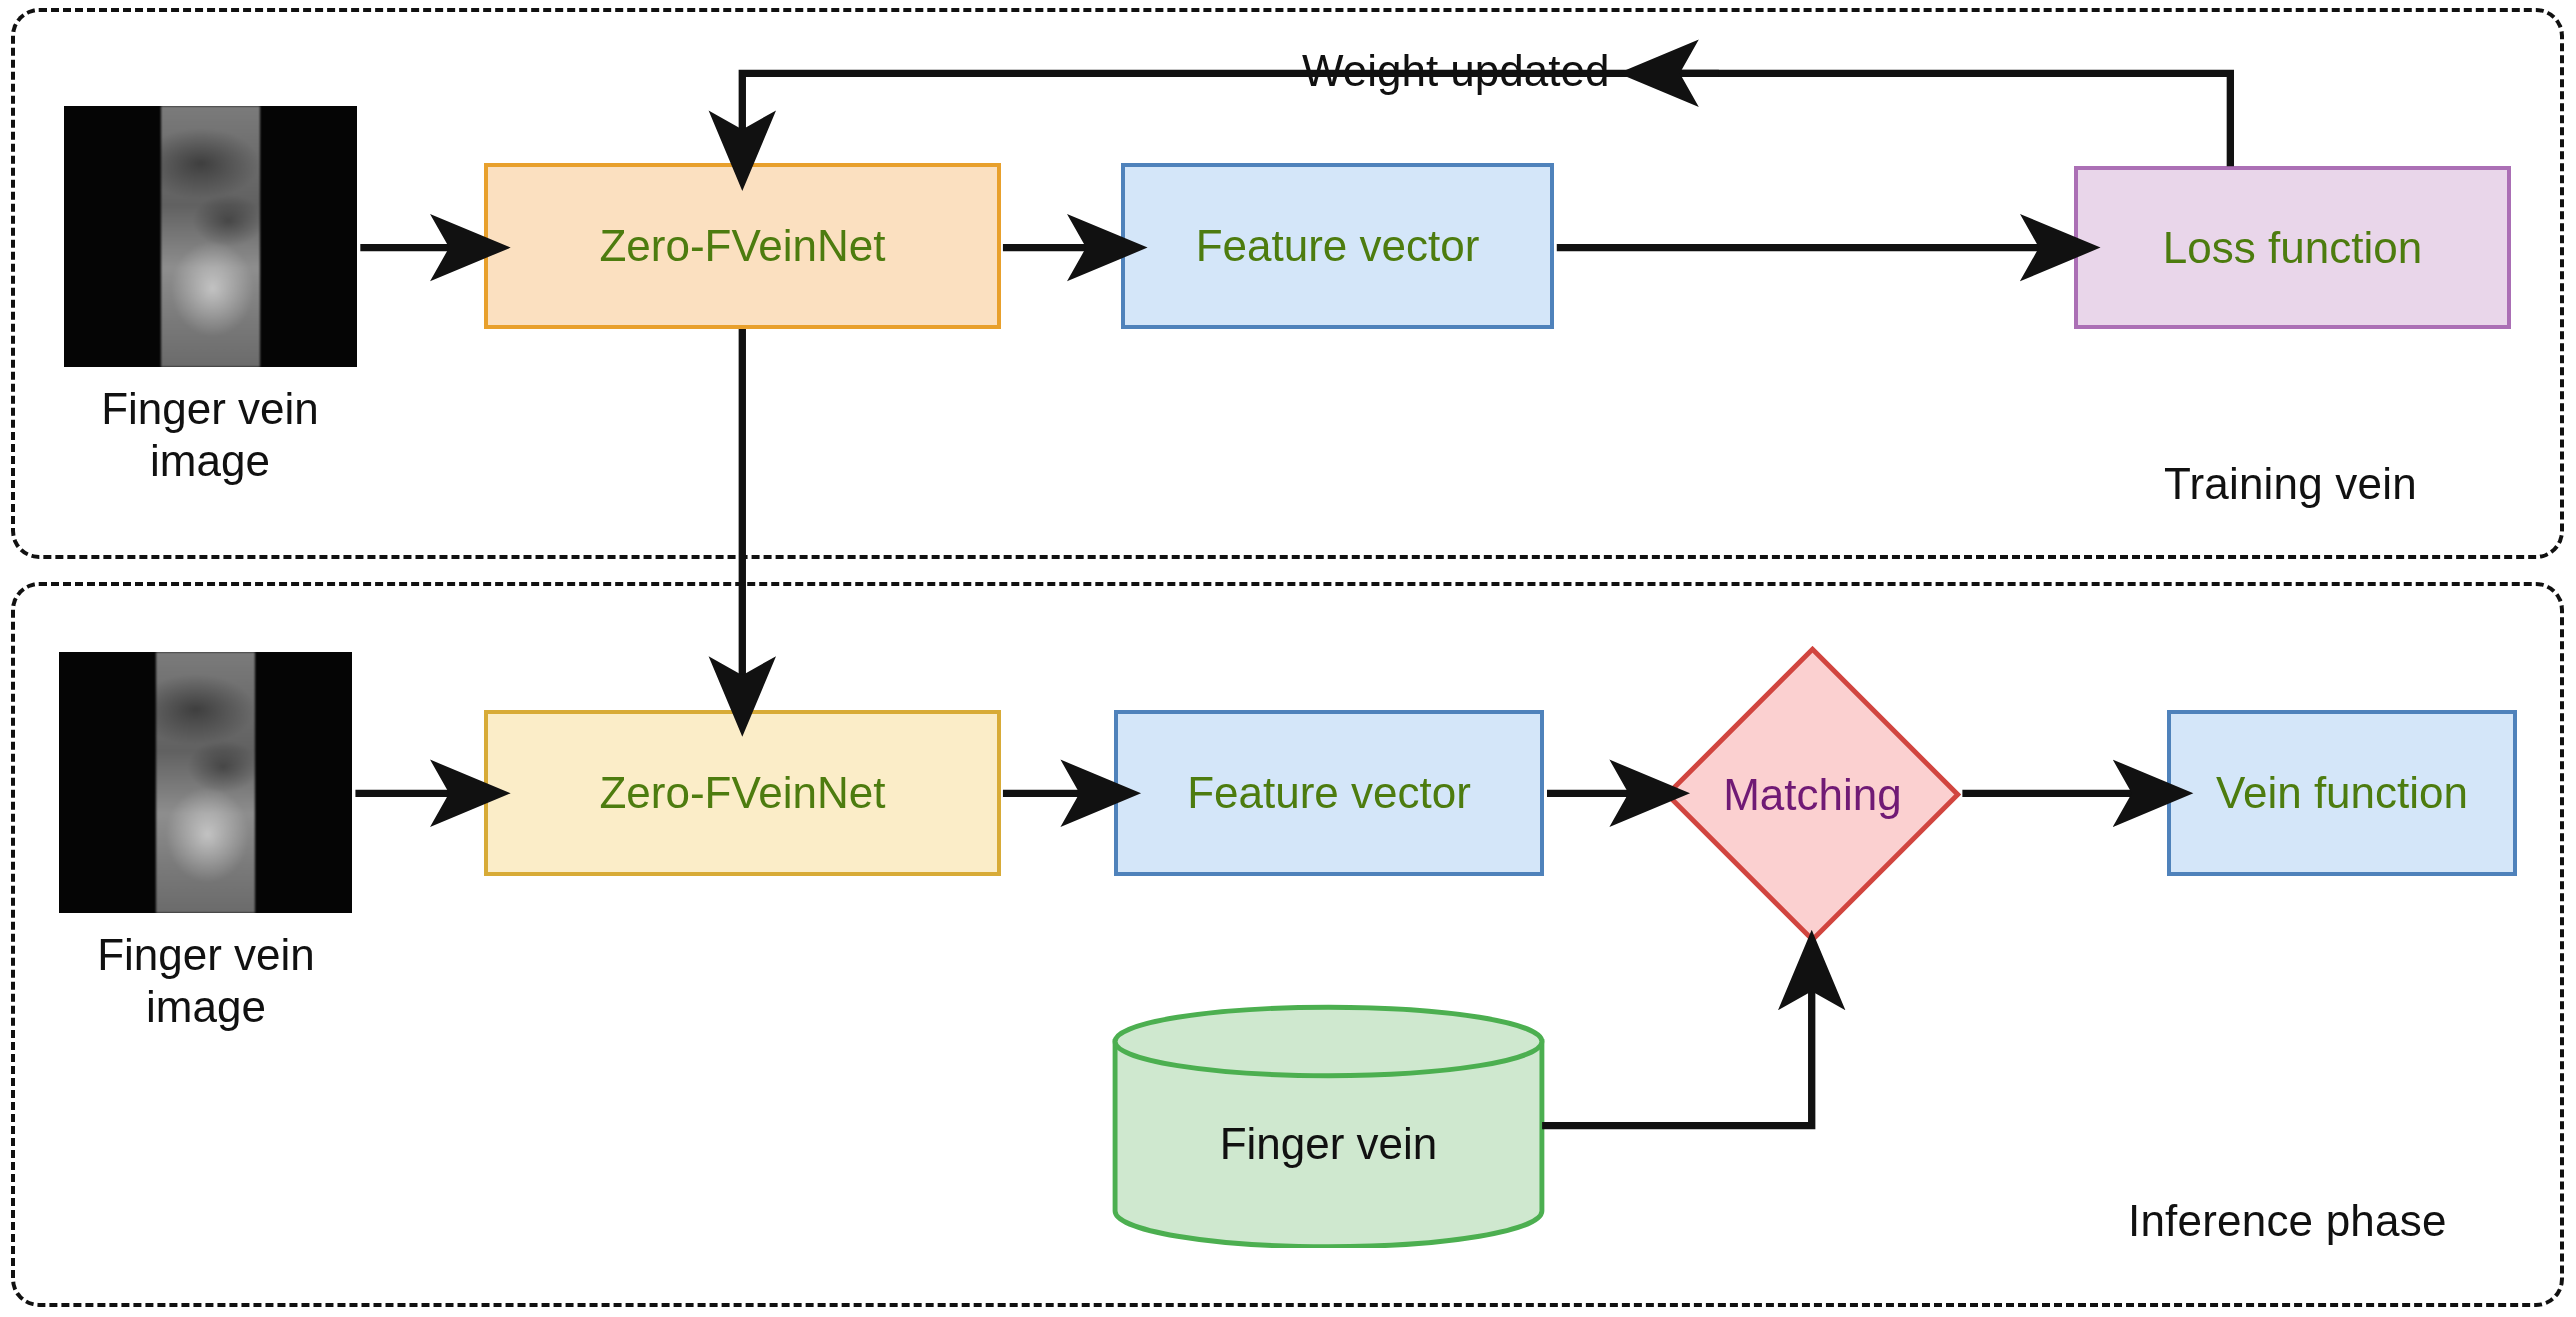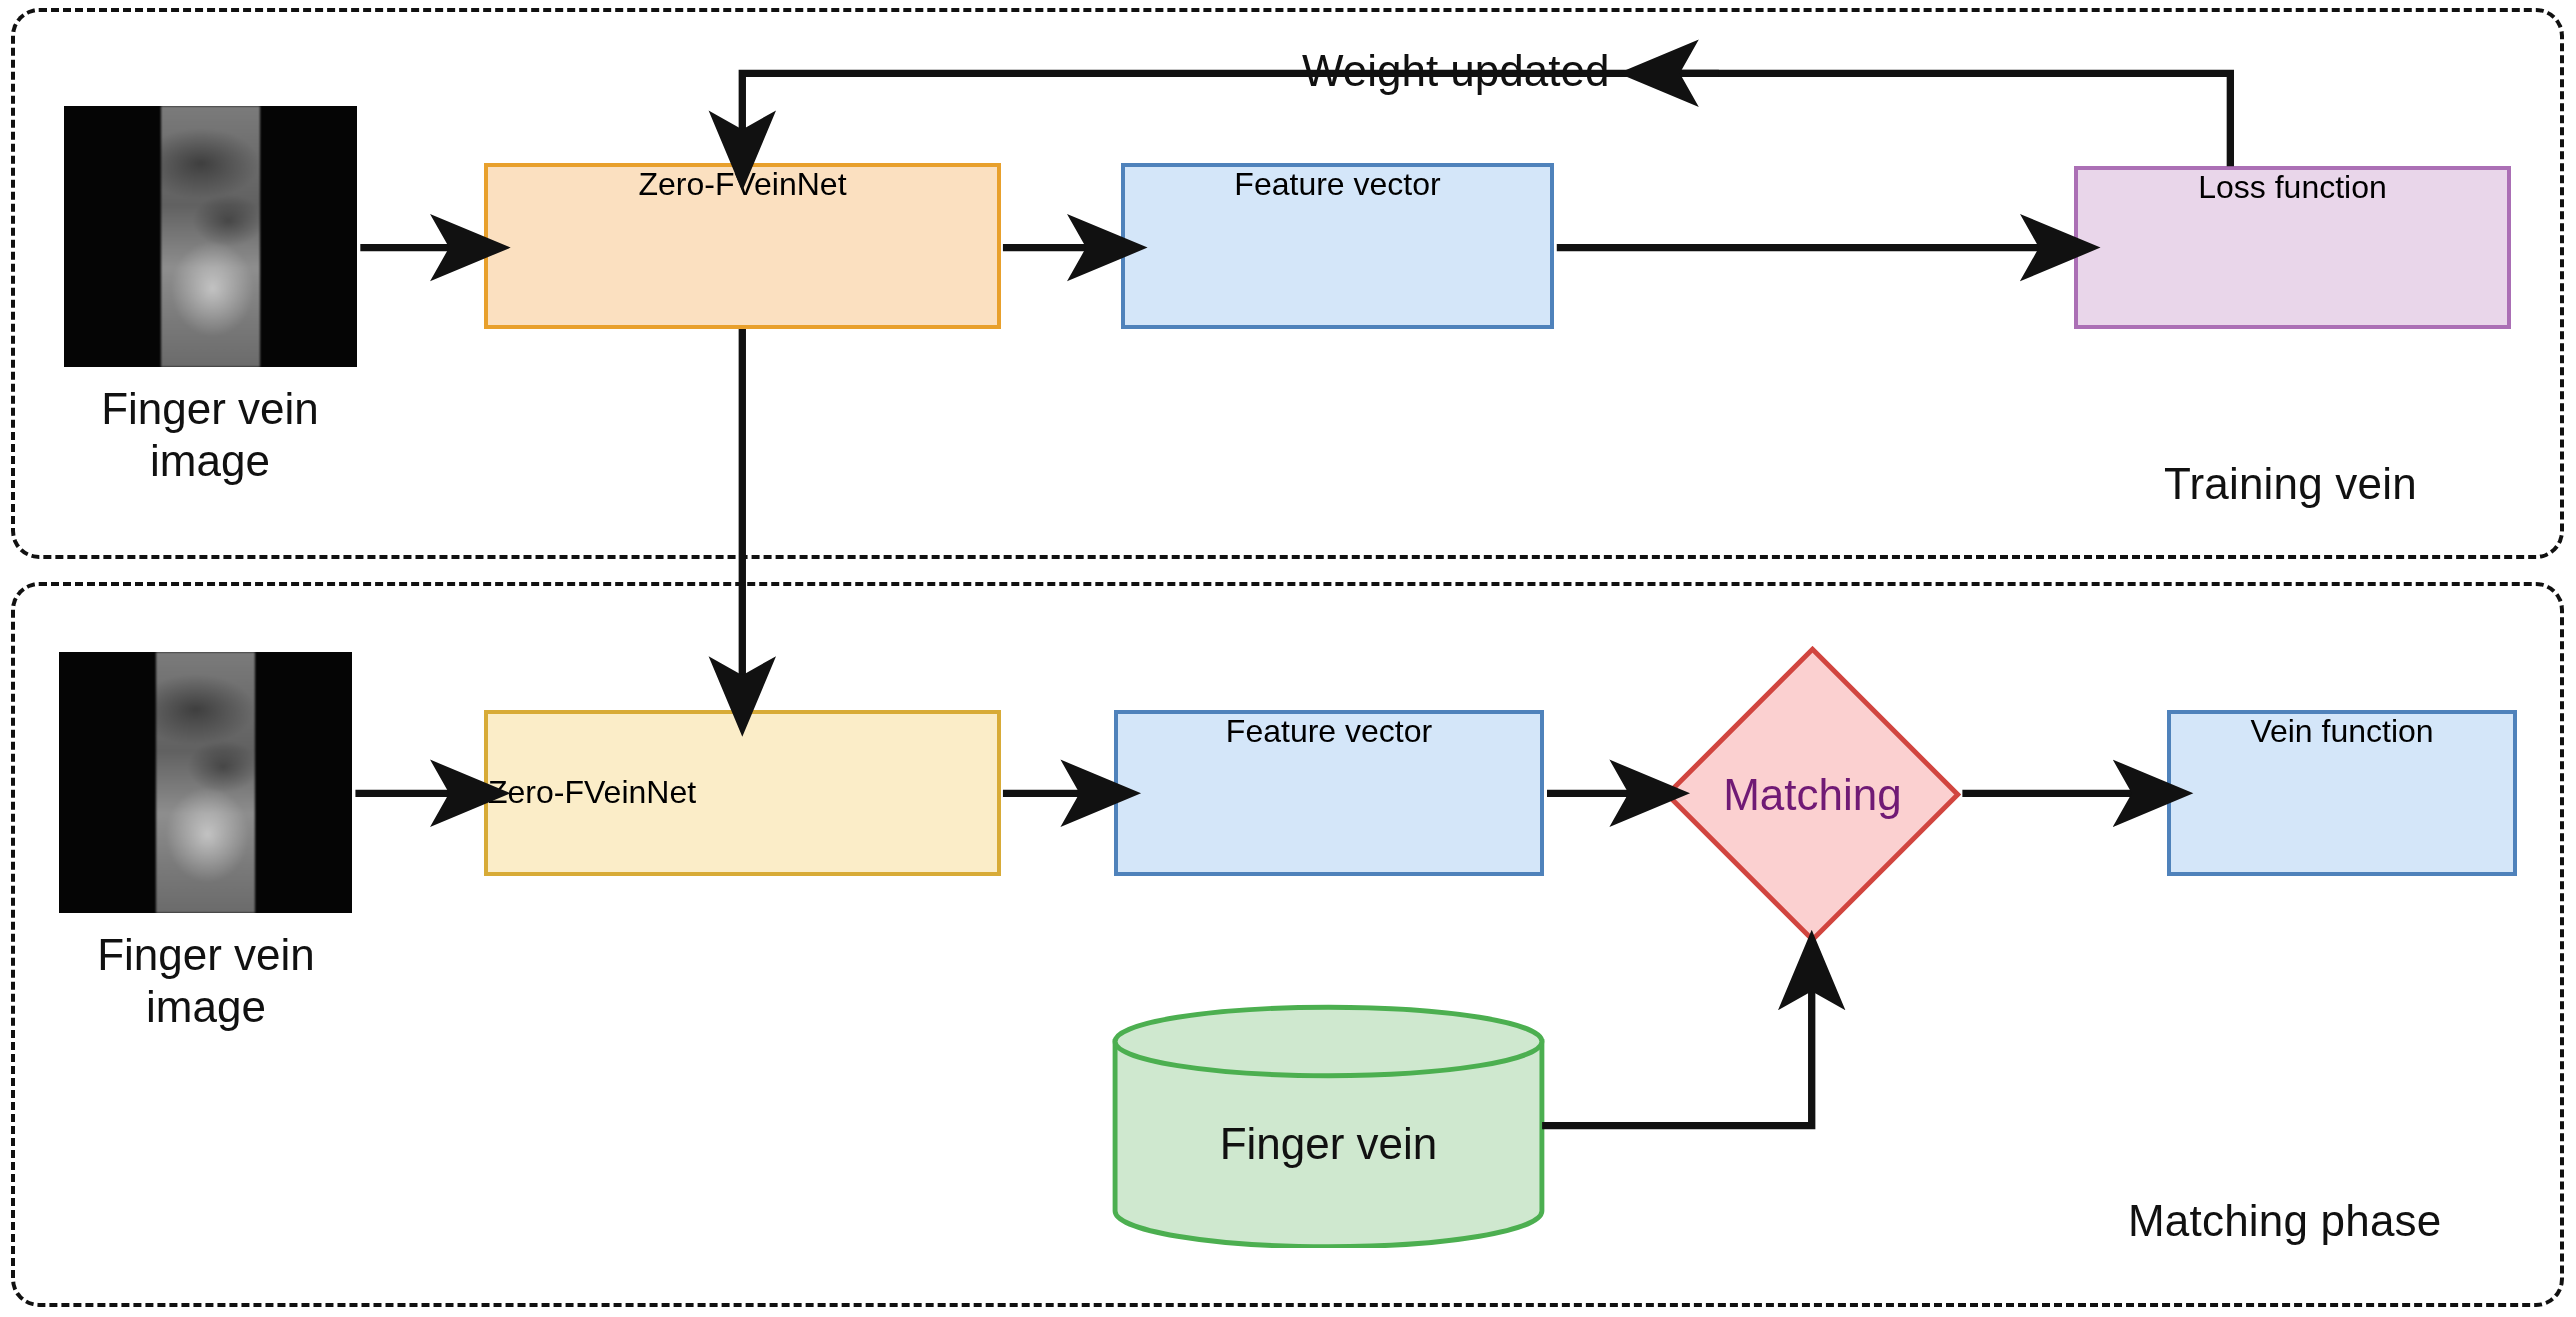--- a/index.html
+++ b/index.html
@@ -37,25 +37,25 @@
     letter-spacing: 0.2px;
   }
   #label-training  { left: 2164px; top: 459px;  }
   #label-inference { left: 2128px; top: 1196px; }
 
   
   .node {
     position: absolute;
     box-sizing: border-box;
     display: flex;
-    align-items: flex-start;
+    align-items: center;
     justify-content: center;
     text-align: center;
-    font-size: 32px;
-    color: #000000;
+    font-size: 44px;
+    color: #4d7c0f;
     line-height: 1.12;
     border-width: 4.1px;
     border-style: solid;
   }
 
   #node-zfvn-train {
     left: 484px; top: 163px; width: 517px; height: 166px;
     background: #fbe0c0; border-color: #e8a02c;
   }
   #node-feat-train {
@@ -222,21 +222,21 @@
       <ellipse cx="267" cy="46" rx="262" ry="42" fill="#cfe8cf" stroke="#4caf50" stroke-width="6"></ellipse>
     </svg>
     <div class="cyl-text">
       <span>Finger vein</span>
     </div>
   </div>
 
   <div class="edge-label" id="label-weight-updated">Weight updated</div>
 
   <div class="phase-label" id="label-training">Training vein</div>
-  <div class="phase-label" id="label-inference">Matching phase</div>
+  <div class="phase-label" id="label-inference">Inference phase</div>
 
   <svg id="wires" viewBox="0 0 3162 1617">
     <defs>
       <marker id="ah" markerWidth="16" markerHeight="16" refX="5.6" refY="5" orient="auto" markerUnits="strokeWidth">
         <path d="M0,0.4 L11,5 L0,9.6 L2.6,5 Z" fill="#111111"></path>
       </marker>
     </defs>
 
     <path d="M442,304 L578,304" stroke="#111111" stroke-width="9" fill="none" marker-end="url(#ah)"></path>
 

